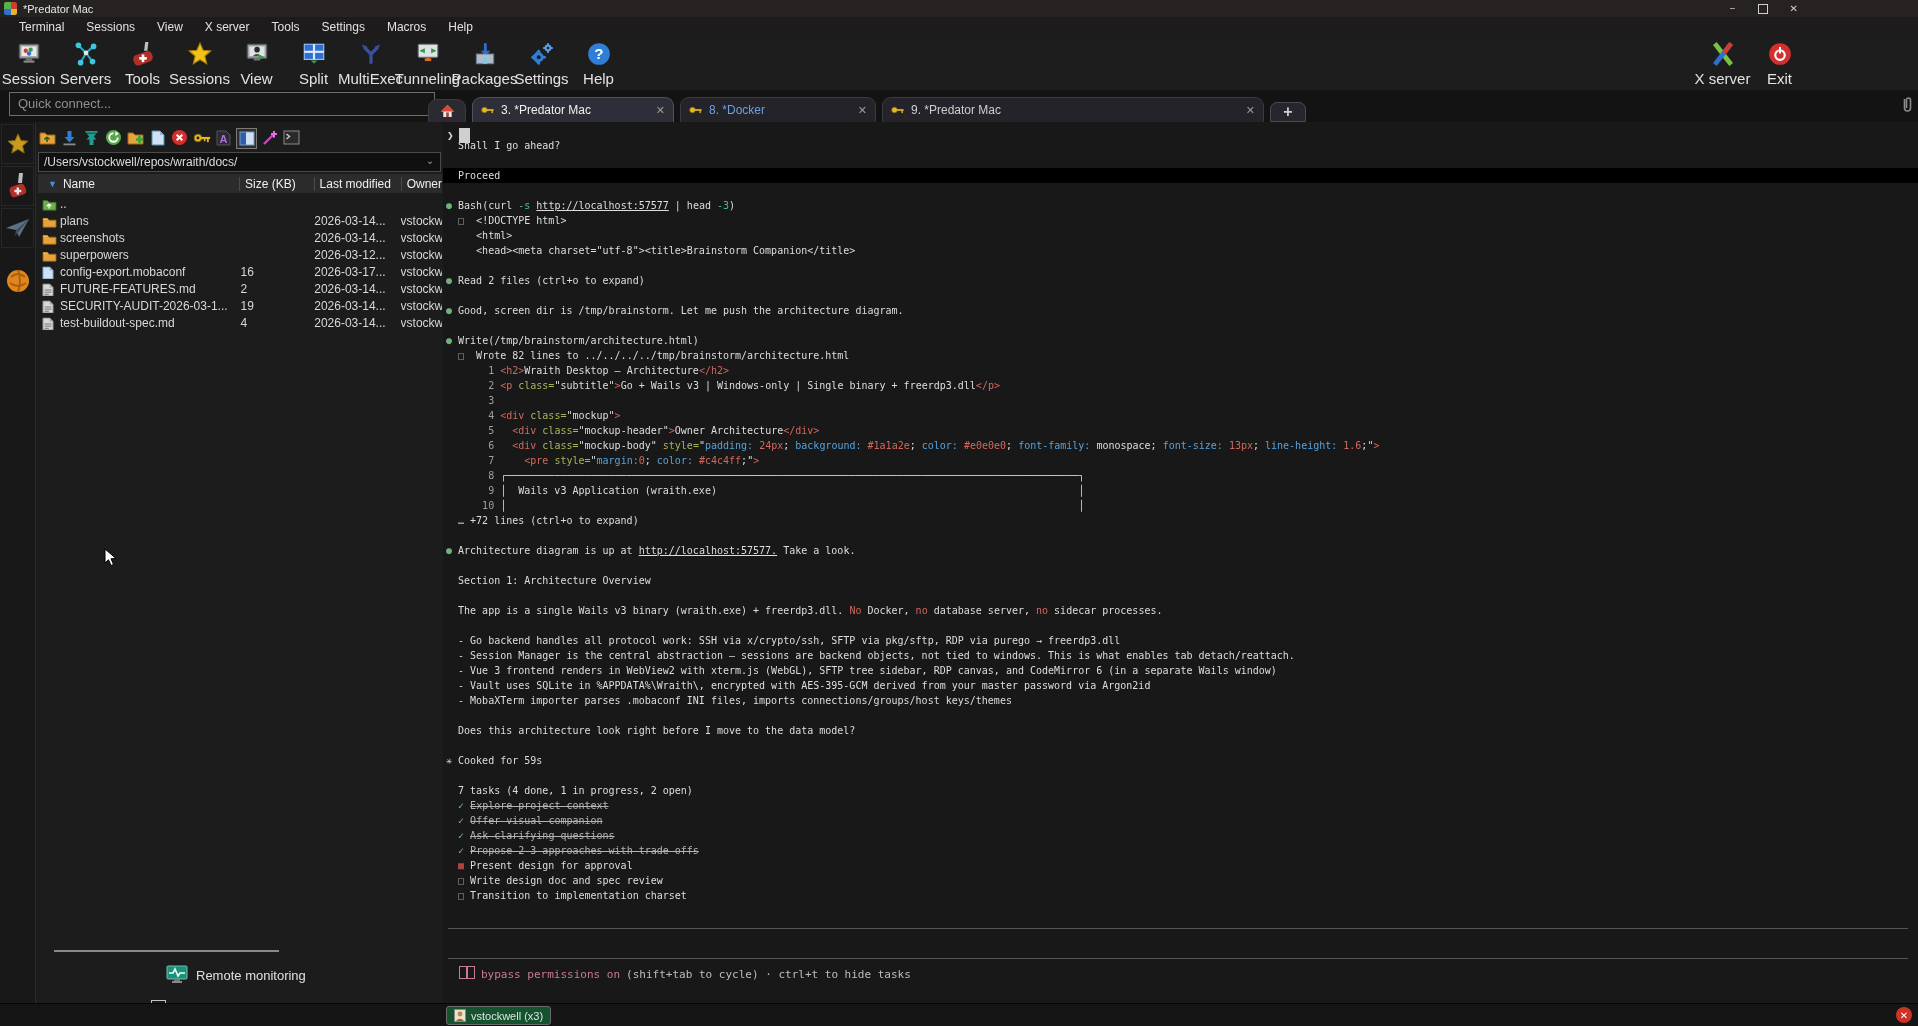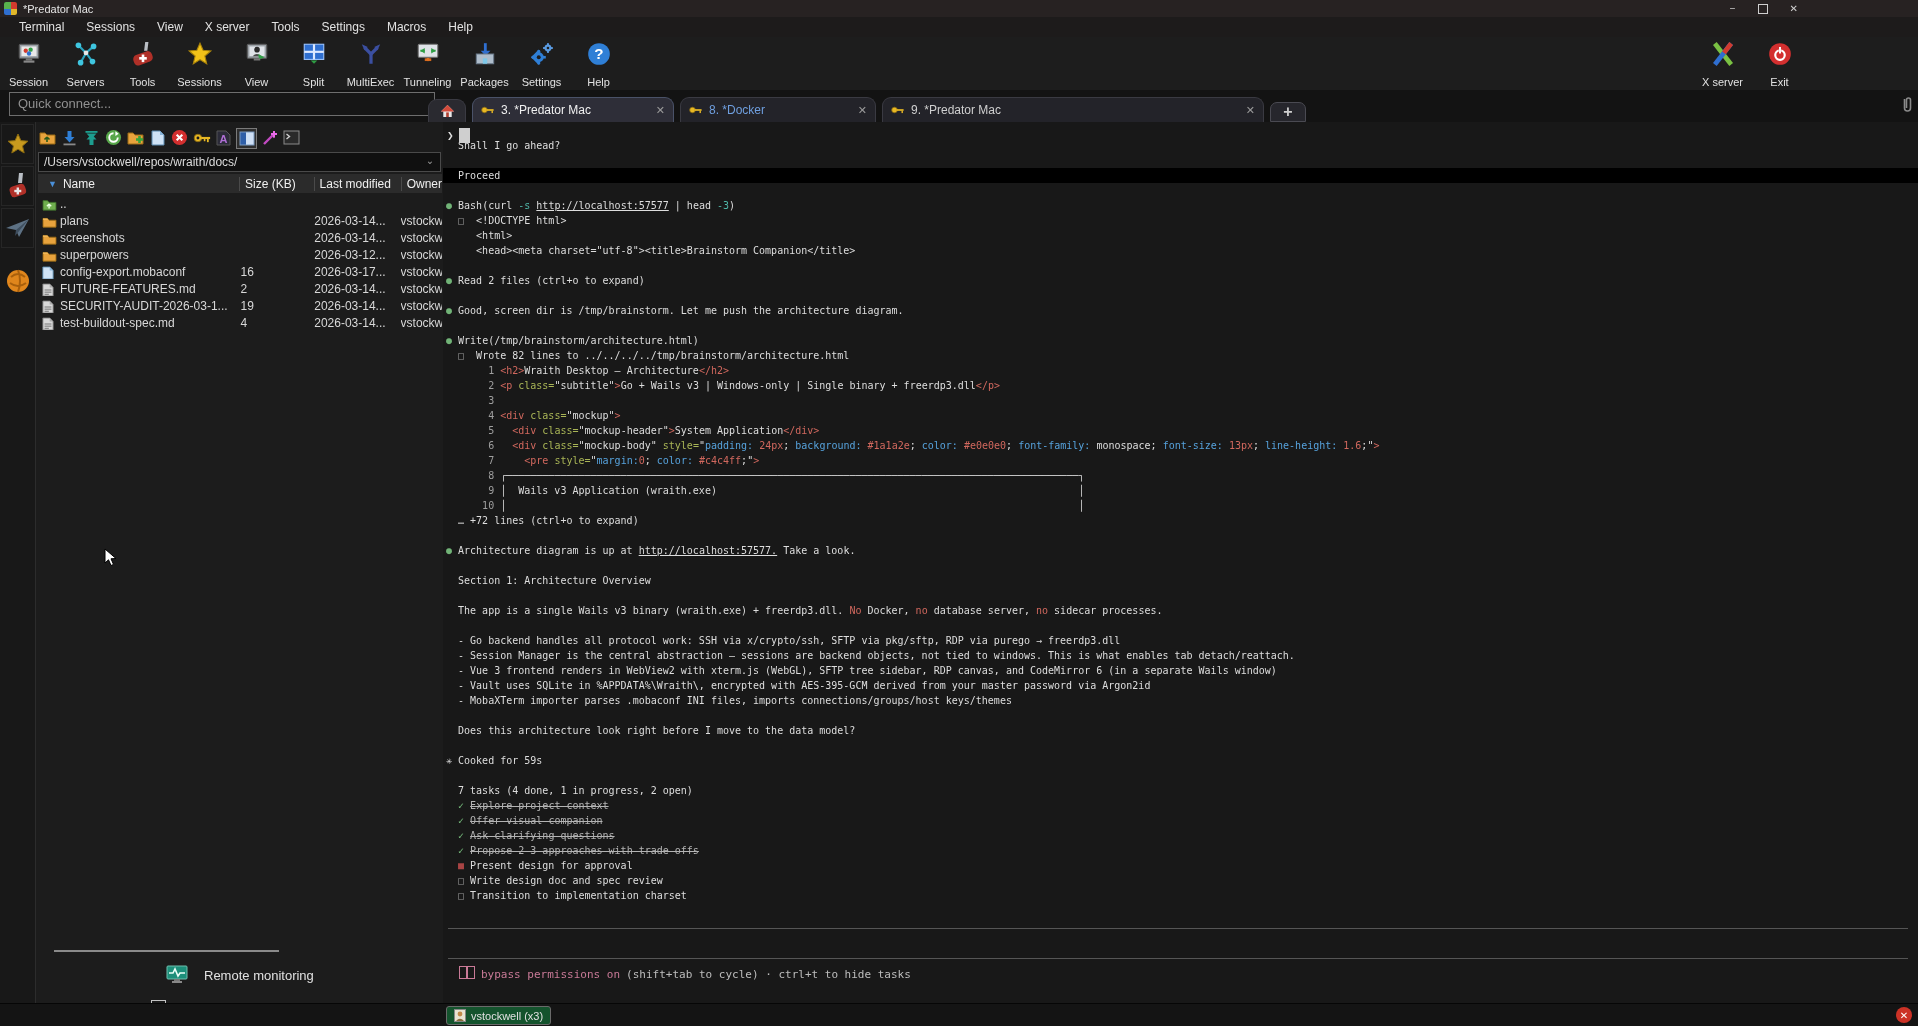--- a/index.html
+++ b/index.html
@@ -17,21 +17,21 @@
   #win-controls span{cursor:default;}
   .winbox{display:inline-block;width:8px;height:8px;border:1px solid #cfcfcf;}
   
   #menubar{position:absolute;left:0;top:17px;width:100%;height:20px;background:#1d1b1b;
            display:flex;align-items:center;padding-left:8px;font-size:12px;color:#e2e2e2;gap:0;}
   #menubar span{padding:2px 11px;}
   
   #toolbar{position:absolute;left:0;top:37px;width:100%;height:53px;background:#1d1d1d;display:flex;}
   .tbtn{width:57px;display:flex;flex-direction:column;align-items:center;justify-content:flex-start;padding-top:3px;}
   .tbtn .ticon{width:28px;height:28px;display:flex;align-items:center;justify-content:center;}
-  .tbtn .tlabel{font-size:11px;color:#e2e2e2;margin-top:8px;white-space:nowrap;}
+  .tbtn .tlabel{font-size:15px;color:#e2e2e2;margin-top:2px;white-space:nowrap;}
   #toolbar-right{position:absolute;right:110px;top:37px;display:flex;}
   
   #connectrow{position:absolute;left:0;top:90px;width:100%;height:32px;background:#131313;}
   #quick-connect{position:absolute;left:9px;top:2px;width:416px;height:22px;background:#161616;
                  border:1px solid #6e6e6e;color:#909090;font-size:13px;line-height:22px;padding-left:8px;}
   #tabstrip{position:absolute;left:428px;top:4px;right:30px;height:28px;display:flex;align-items:flex-end;}
   .tab{position:relative;height:24px;background:#232329;border:1px solid #3a3a42;border-bottom:none;
        border-radius:9px 9px 0 0;display:flex;align-items:center;padding:0 8px;margin-right:6px;font-size:12px;color:#cfcfcf;}
   .tab.active{background:#2e2e38;border-color:#4a5268;color:#f0f0f0;}
   .tab .tab-close{margin-left:auto;color:#9a9a9a;font-size:11px;padding-left:10px;}
@@ -62,21 +62,21 @@
   #filetable-header .hown{padding-left:5px;}
   .sorttri{color:#4a90d9;font-size:9px;}
   #filerows{position:absolute;left:2px;top:73px;width:404px;font-size:12px;color:#d8d8d8;}
   .frow{height:17px;display:flex;align-items:center;}
   .frow .fname{width:186px;padding-left:22px;position:relative;white-space:nowrap;overflow:hidden;}
   .frow .ficon{position:absolute;left:4px;top:1px;}
   .frow .fsize{width:76px;}
   .frow .fmod{width:89px;}
   .frow .fown{white-space:nowrap;overflow:hidden;}
   #sb-divider{position:absolute;left:18px;top:828px;width:225px;border-top:2px solid #8a8a8a;}
-  #remote-mon{position:absolute;left:130px;top:843px;display:flex;align-items:center;gap:16px;font-size:13px;color:#e0e0e0;}
+  #remote-mon{position:absolute;left:130px;top:843px;display:flex;align-items:center;gap:8px;font-size:13px;color:#e0e0e0;}
   #follow-folder{position:absolute;left:115px;top:878px;display:flex;align-items:center;gap:8px;font-size:13px;color:#e0e0e0;}
   .cbox{width:13px;height:13px;border:1px solid #c2c2c2;display:inline-flex;align-items:center;justify-content:center;
         color:#d8d8d8;font-size:11px;background:transparent;}
   
   #terminal{position:absolute;left:443px;top:0;right:0;height:100%;background:#181818;}
   #term-lines{position:absolute;left:0;top:16px;width:100%;
               font-family:"DejaVu Sans Mono","DejaVu Sans",monospace;font-size:10px;line-height:15px;}
   .tline{height:15px;white-space:pre;padding-left:3px;}
   .tline.band{background:#000;}
   .c-fg{color:#dedede;}.c-dim{color:#9a9a9a;}.c-num{color:#9f9f9f;}
@@ -626,21 +626,21 @@
           <div class="tline"><span class="c-green">● </span><span class="c-fg">Read 2 files (ctrl+o to expand)</span></div>
           <div class="tline"></div>
           <div class="tline"><span class="c-green">● </span><span class="c-fg">Good, screen dir is /tmp/brainstorm. Let me push the architecture diagram.</span></div>
           <div class="tline"></div>
           <div class="tline"><span class="c-green">● </span><span class="c-fg">Write(/tmp/brainstorm/architecture.html)</span></div>
           <div class="tline"><span class="c-fg">  </span><span class="c-dim">□</span><span class="c-fg">  Wrote 82 lines to ../../../../tmp/brainstorm/architecture.html</span></div>
           <div class="tline"><span class="c-num">       1 </span><span class="c-red">&lt;h2&gt;</span><span class="c-fg">Wraith Desktop — Architecture</span><span class="c-red">&lt;/h2&gt;</span></div>
           <div class="tline"><span class="c-num">       2 </span><span class="c-red">&lt;p</span><span class="c-ylw"> class=</span><span class="c-fg">"subtitle"</span><span class="c-red">&gt;</span><span class="c-fg">Go + Wails v3 | Windows-only | Single binary + freerdp3.dll</span><span class="c-red">&lt;/p&gt;</span></div>
           <div class="tline"><span class="c-num">       3</span></div>
           <div class="tline"><span class="c-num">       4 </span><span class="c-red">&lt;div</span><span class="c-ylw"> class=</span><span class="c-fg">"mockup"</span><span class="c-red">&gt;</span></div>
-          <div class="tline"><span class="c-num">       5 </span><span class="c-fg">  </span><span class="c-red">&lt;div</span><span class="c-ylw"> class=</span><span class="c-fg">"mockup-header"</span><span class="c-red">&gt;</span><span class="c-fg">System Application</span><span class="c-red">&lt;/div&gt;</span></div>
+          <div class="tline"><span class="c-num">       5 </span><span class="c-fg">  </span><span class="c-red">&lt;div</span><span class="c-ylw"> class=</span><span class="c-fg">"mockup-header"</span><span class="c-red">&gt;</span><span class="c-fg">Owner Architecture</span><span class="c-red">&lt;/div&gt;</span></div>
           <div class="tline"><span class="c-num">       6 </span><span class="c-fg">  </span><span class="c-red">&lt;div</span><span class="c-ylw"> class=</span><span class="c-fg">"mockup-body"</span><span class="c-ylw"> style=</span><span class="c-fg">"</span><span class="c-blue">padding:</span><span class="c-fg"> </span><span class="c-red">24px</span><span class="c-fg">; </span><span class="c-blue">background:</span><span class="c-fg"> </span><span class="c-red">#1a1a2e</span><span class="c-fg">; </span><span class="c-blue">color:</span><span class="c-fg"> </span><span class="c-red">#e0e0e0</span><span class="c-fg">; </span><span class="c-blue">font-family:</span><span class="c-fg"> monospace; </span><span class="c-blue">font-size:</span><span class="c-fg"> </span><span class="c-red">13px</span><span class="c-fg">; </span><span class="c-blue">line-height:</span><span class="c-fg"> </span><span class="c-red">1.6</span><span class="c-fg">;"</span><span class="c-red">&gt;</span></div>
           <div class="tline"><span class="c-num">       7 </span><span class="c-fg">    </span><span class="c-red">&lt;pre</span><span class="c-ylw"> style=</span><span class="c-fg">"</span><span class="c-blue">margin:</span><span class="c-red">0</span><span class="c-fg">; </span><span class="c-blue">color:</span><span class="c-fg"> </span><span class="c-red">#c4c4ff</span><span class="c-fg">;"</span><span class="c-red">&gt;</span></div>
           <div class="tline"><span class="c-num">       8 </span><span class="c-fg">┌</span><span class="c-fg">───────────────────────────────────────────────────────────────────────────────────────────────</span><span class="c-fg">┐</span></div>
           <div class="tline"><span class="c-num">       9 </span><span class="c-fg">│  Wails v3 Application (wraith.exe)</span><span class="c-fg">                                                            </span><span class="c-fg">│</span></div>
           <div class="tline"><span class="c-num">      10 </span><span class="c-fg">│</span><span class="c-fg">                                                                                               </span><span class="c-fg">│</span></div>
           <div class="tline"><span class="c-fg">  … +72 lines (ctrl+o to expand)</span></div>
           <div class="tline"></div>
           <div class="tline"><span class="c-green">● </span><span class="c-fg">Architecture diagram is up at </span><span class="c-link">http://localhost:57577.</span><span class="c-fg"> Take a look.</span></div>
           <div class="tline"></div>
           <div class="tline"><span class="c-fg">  Section 1: Architecture Overview</span></div>

